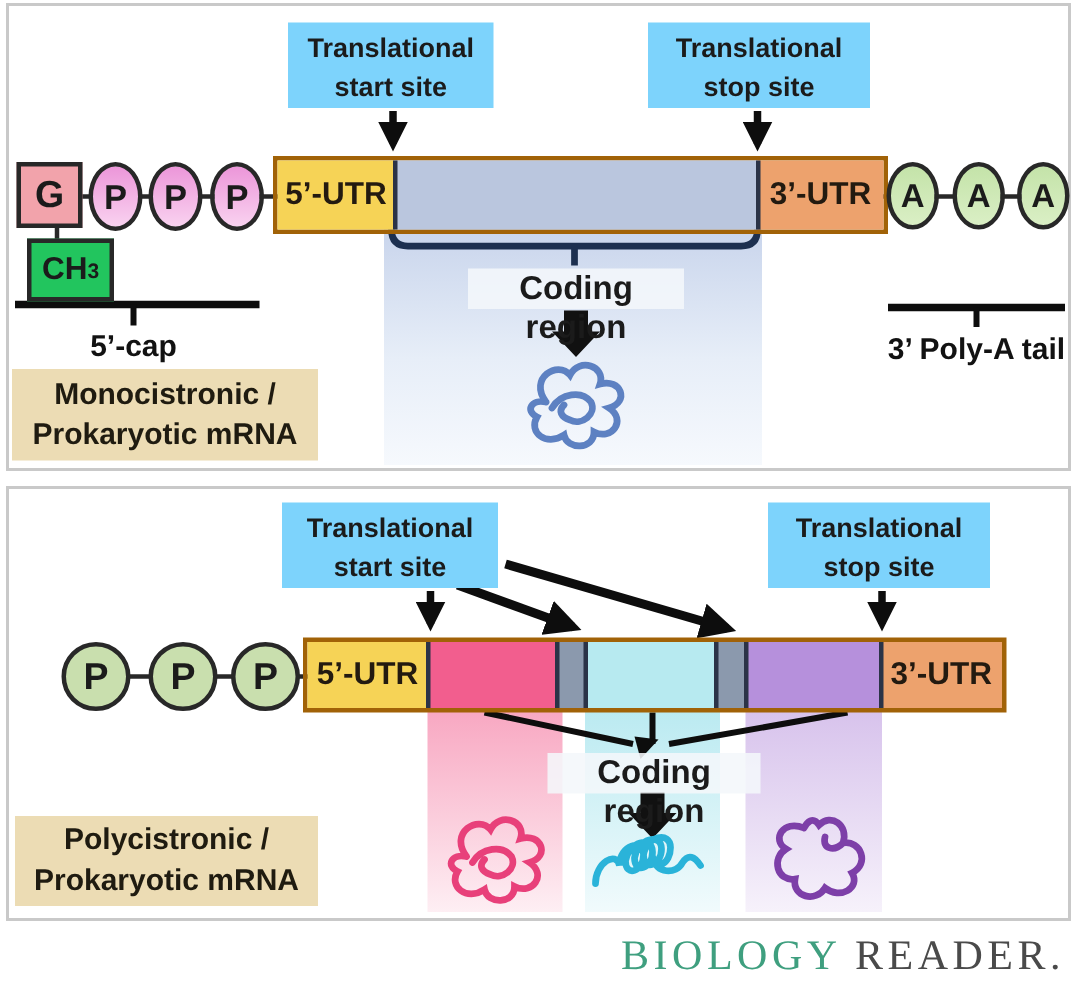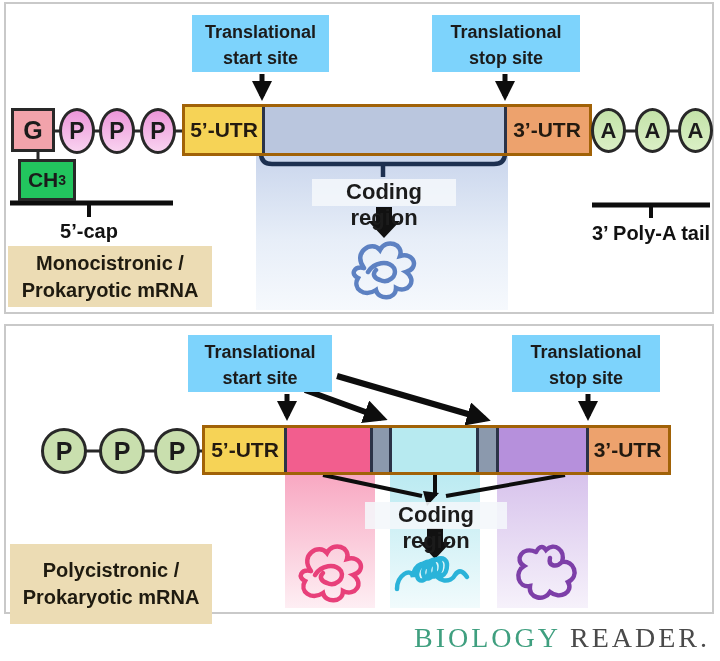--- a/index.html
+++ b/index.html
@@ -207,21 +207,21 @@
     <div class="segdiv" style="left:79px;"></div>
     <div class="segdiv" style="left:165px;"></div>
     <div class="segdiv" style="left:184px;"></div>
     <div class="segdiv" style="left:271px;"></div>
     <div class="segdiv" style="left:291px;"></div>
     <div class="segdiv" style="left:381px;"></div>
   </div>
 
   <div class="codinglabel" style="left:359px;top:176px;width:142px;height:27px;">Coding region</div>
 
-  <div class="typebox" style="left:4px;top:218px;width:202px;height:80px;">
+  <div class="typebox" style="left:4px;top:218px;width:202px;height:60px;">
     <div>Polycistronic /</div>
     <div>Prokaryotic mRNA</div>
   </div>
 </div>
 
 <div id="footer">
   <span style="color:#3f9f7f;">BIOLOGY</span>
   <span style="color:#4a4a4a;">READER.</span>
 </div>
 

